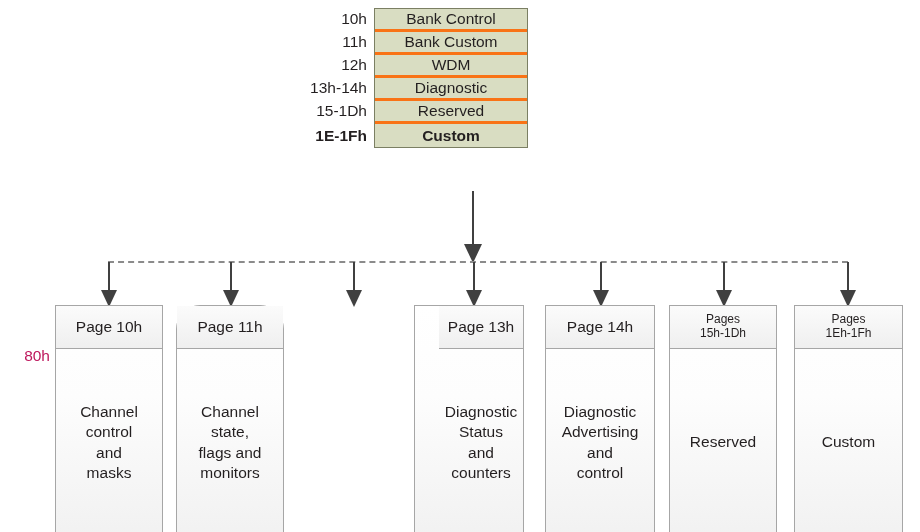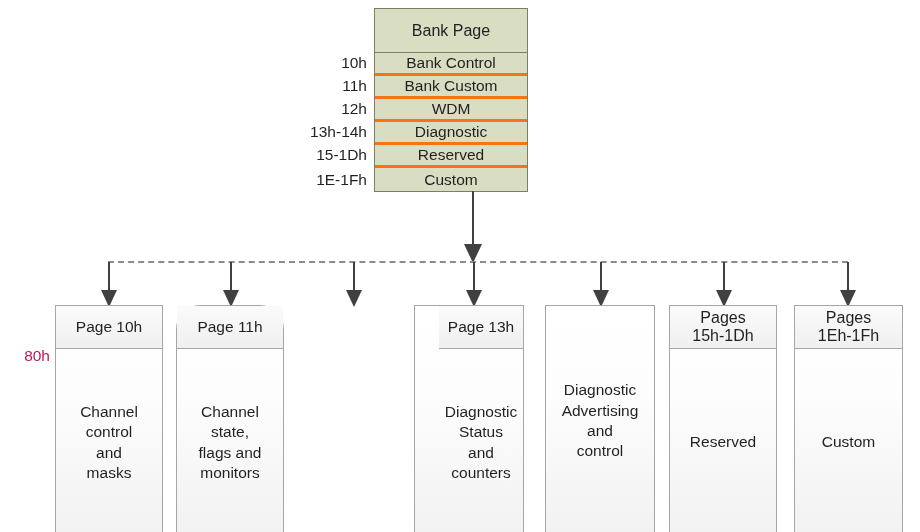--- a/index.html
+++ b/index.html
@@ -41,21 +41,21 @@
     align-items: center;
     justify-content: center;
     color: #231f20;
   }
   .bank-row.header {
     height: 44px;
     font-size: 16px;
     border-bottom: 1px solid #7b7f63;
   }
   .bank-row.sub { height: 23px; }
-  .bank-row.last { border-bottom: none; }
+  .bank-row.last { border-bottom: none; font-weight: bold; }
 
   .bank-addr {
     position: absolute;
     right: 100%;
     top: 50%;
     transform: translateY(-50%);
     margin-right: 8px;
     white-space: nowrap;
     font-size: 15.5px;
     color: #231f20;
@@ -128,21 +128,21 @@
     background: linear-gradient(to bottom, #fbfbfb 0%, #efefef 100%);
     display: flex;
     align-items: center;
     justify-content: center;
     text-align: center;
     font-size: 15.5px;
     line-height: 1.15;
     color: #231f20;
     white-space: pre-line;
   }
-  .page-head.two-line { font-size: 16px; }
+  .page-head.two-line { font-size: 12px; }
   .page-body {
     flex: 1 1 auto;
     display: flex;
     align-items: center;
     justify-content: center;
     text-align: center;
     padding: 0 6px 28px 6px;
     box-sizing: border-box;
     font-size: 15.5px;
     line-height: 1.32;
@@ -163,23 +163,20 @@
   #addr-80h { top: 348px; }
   #addr-ffh { top: 509px; margin-top: 24px; }
 </style>
 </head>
 <body>
 
 <div id="canvas">
 
   <div id="bank-table">
 
-    <div class="bank-row header">
-      <span>Bank Page</span>
-    </div>
 
     <div class="bank-row sub">
       <span class="bank-addr">10h</span>
       <span>Bank Control</span>
     </div>
 
     <div class="bank-row sub">
       <span class="bank-addr">11h</span>
       <span>Bank Custom</span>
     </div>
@@ -253,20 +250,21 @@
 
 
   <div class="page-box" style="left:414px; width:110px;padding-left:24px;">
     <div class="page-head">Page 13h</div>
     <div class="page-body">Diagnostic
 Status and
 counters</div>
   </div>
 
   <div class="page-box" style="left:545px; width:110px;">
+    <div class="page-head">Page 14h</div>
     <div class="page-body">Diagnostic
 Advertising
 and
 control</div>
   </div>
 
   <div class="page-box" style="left:669px; width:108px;">
     <div class="page-head two-line">Pages
 15h-1Dh</div>
     <div class="page-body">Reserved</div>

